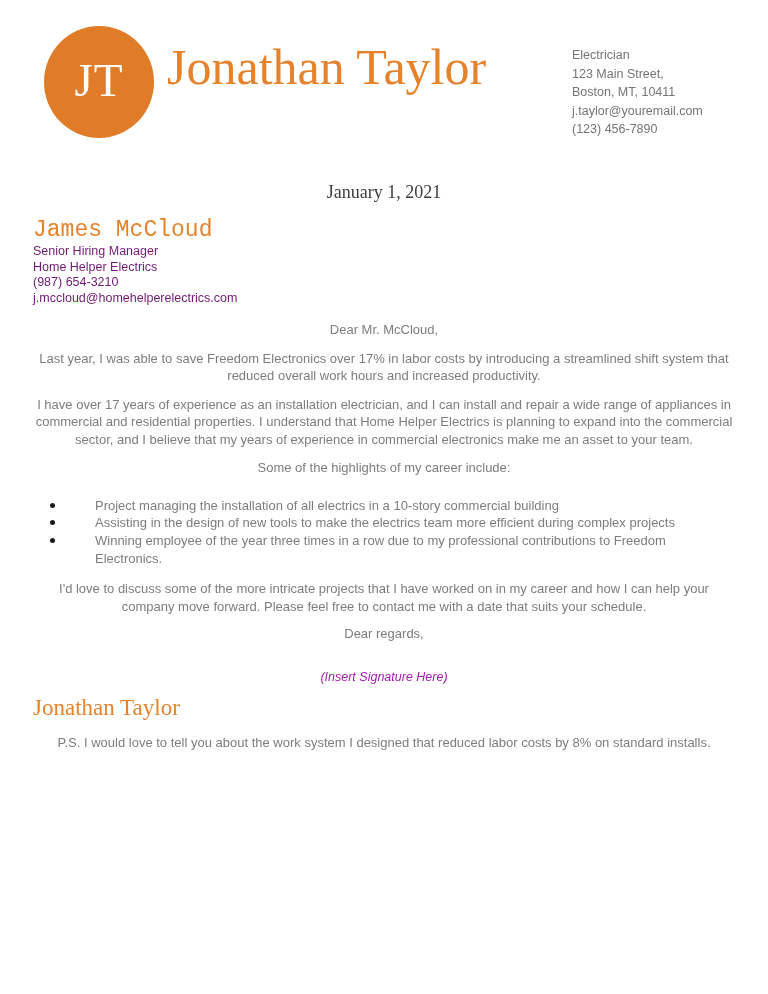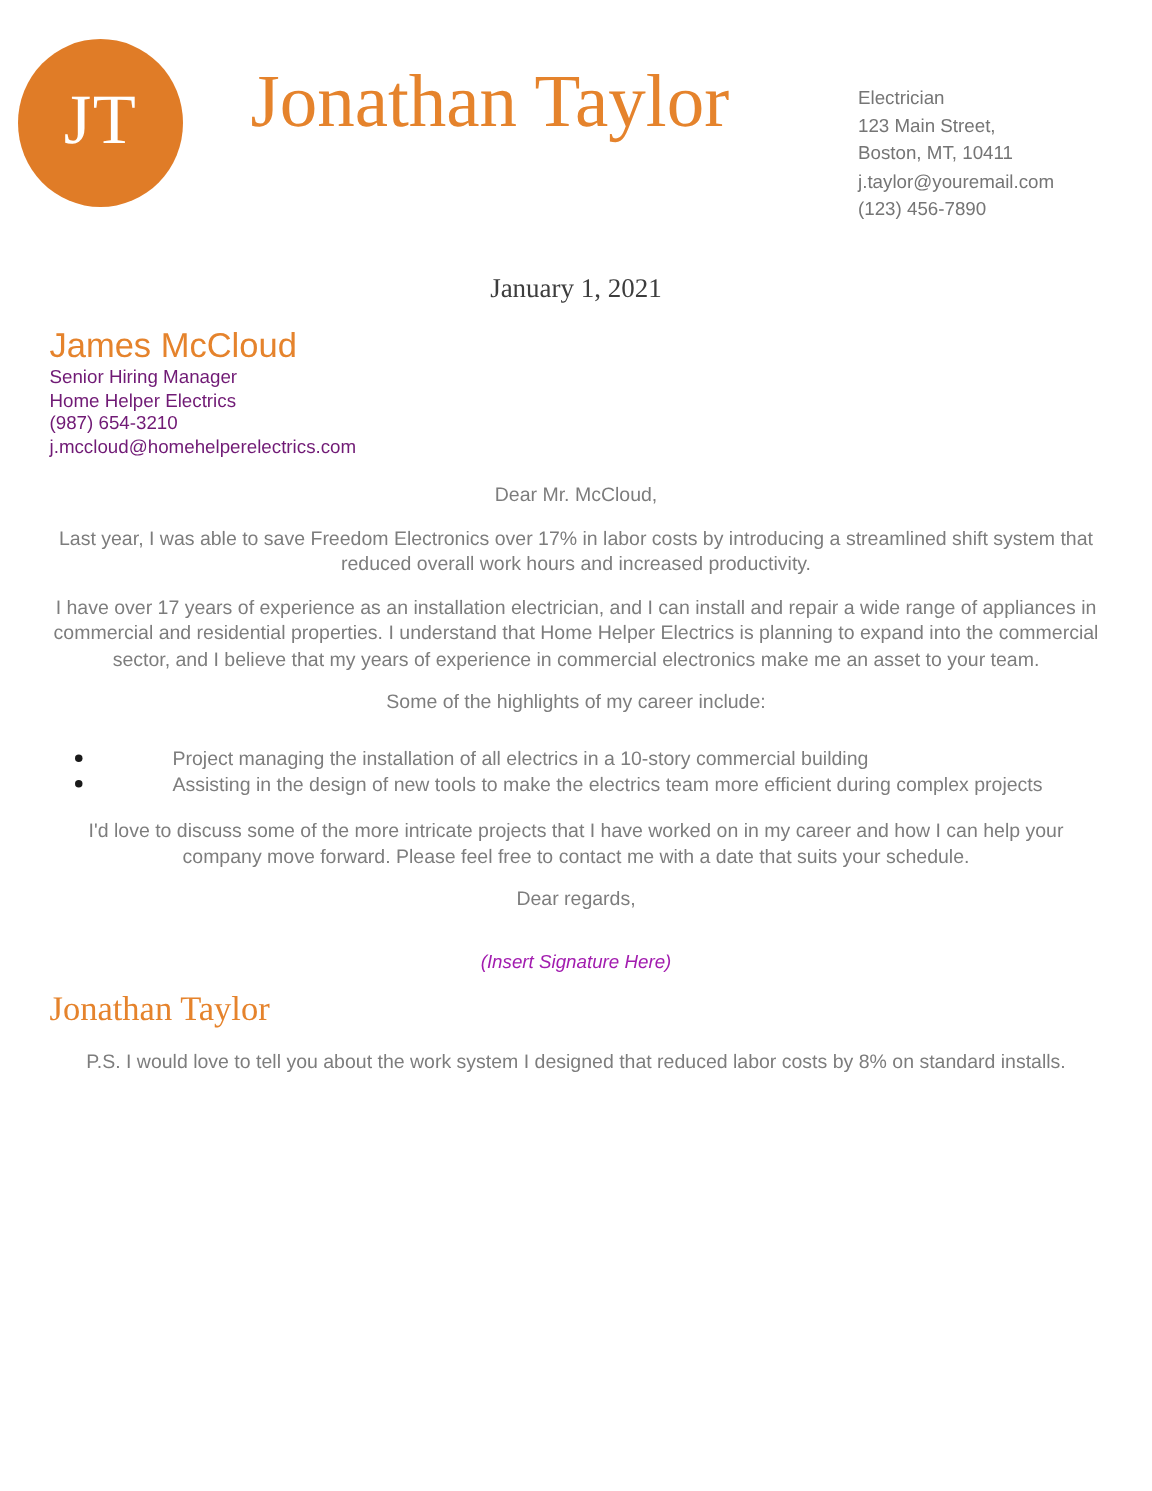--- a/index.html
+++ b/index.html
@@ -10,21 +10,21 @@
     height: 994px;
     background: #ffffff;
     font-family: "Liberation Sans", sans-serif;
     overflow: hidden;
   }
 
   
   .header { position: relative; height: 160px; }
   .monogram-circle {
     position: absolute;
-    left: 12px; top: 26px;
+    left: 44px; top: 26px;
     width: 110px; height: 112px;
     border-radius: 50%;
     background: #E07C27;
     display: flex; align-items: center; justify-content: center;
   }
   .monogram {
     font-family: "Liberation Serif", "DejaVu Serif", serif;
     color: #ffffff;
     font-size: 47px;
     letter-spacing: 1px;
@@ -37,21 +37,21 @@
     margin: 0;
     font-family: "Liberation Serif", "DejaVu Serif", serif;
     font-weight: 400;
     color: #E5832C;
     font-size: 50px;
     line-height: 1.1;
     white-space: nowrap;
   }
   .contact {
     position: absolute;
-    left: 572px; top: 56px;
+    left: 572px; top: 46px;
     font-size: 12.5px;
     color: #757575;
     line-height: 18.6px;
   }
 
   
   .content {
     padding: 0 33px;
     color: #7d7d7d;
     font-size: 13px;
@@ -61,40 +61,39 @@
 
   .date {
     margin: 21px 0 0 0 !important;
     font-family: "Liberation Serif", "DejaVu Serif", serif;
     font-size: 18px;
     line-height: 22px;
     color: #3d3d3d;
   }
   .recipient-name {
     margin: 15px 0 2px 0;
-    font-family: Liberation Sans, sans-serif;
+    font-family: Liberation Mono, monospace;
     font-weight: 400;
     font-size: 23px;
     line-height: 24px;
     color: #E5832C;
   }
   .recipient-info { font-size: 12.5px; line-height: 15.5px; color: #701a75; }
 
   .salutation { margin-top: 15px !important; }
 
   .highlights {
     list-style: none;
     margin: 20px 0 13px 0;
     padding: 0;
   }
   .highlights li {
     display: flex;
     align-items: flex-start;
     line-height: 17.7px;
-    gap: 20px;
   }
   .bullet-dot {
     flex: 0 0 auto;
     width: 5px; height: 5px;
     border-radius: 50%;
     background: #1a1a1a;
     margin: 6px 40px 0 17px;
   }
 
   .closing-paragraph { margin-bottom: 10px !important; }
@@ -156,20 +155,24 @@
 
     <ul class="highlights">
       <li>
         <span class="bullet-dot"></span>
         <span>Project managing the installation of all electrics in a 10-story commercial building</span>
       </li>
       <li>
         <span class="bullet-dot"></span>
         <span>Assisting in the design of new tools to make the electrics team more efficient during complex projects</span>
       </li>
+      <li>
+        <span class="bullet-dot"></span>
+        <span>Winning employee of the year three times in a row due to my professional contributions to Freedom Electronics.</span>
+      </li>
     </ul>
 
     <p class="closing-paragraph">I'd love to discuss some of the more intricate projects that I have worked on in my career and how I can help your company move forward. Please feel free to contact me with a date that suits your schedule.</p>
 
     <p class="sign-off">Dear regards,</p>
 
     <p class="sig-placeholder">(Insert Signature Here)</p>
 
     <h2 class="signature-name">Jonathan Taylor</h2>
 

